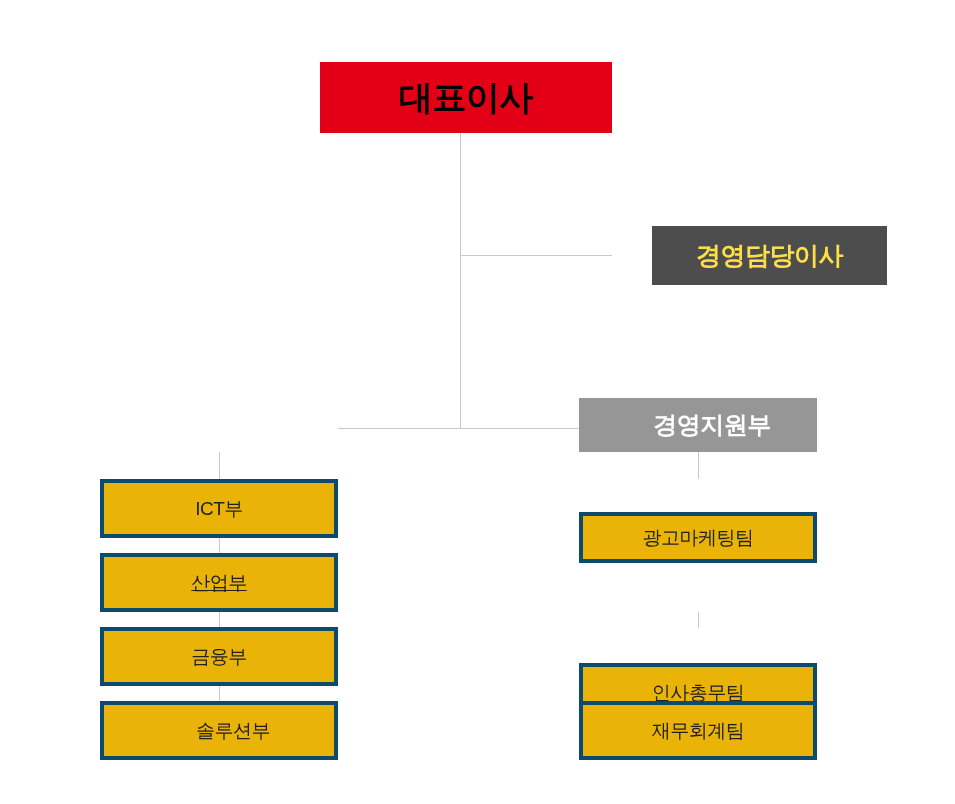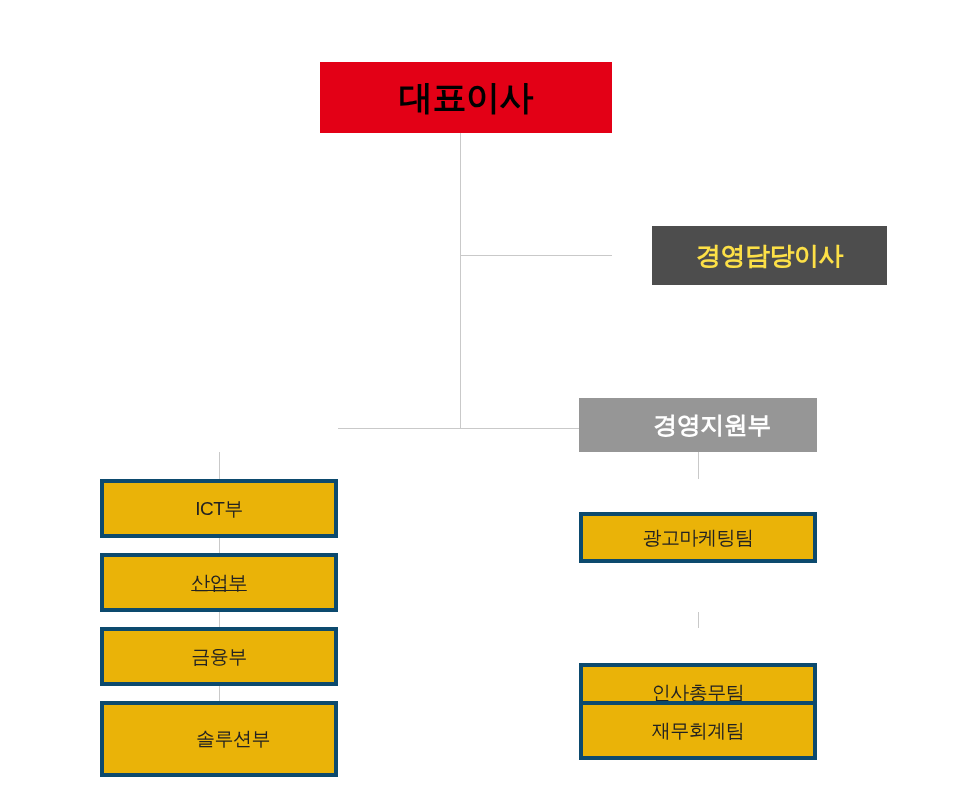--- a/index.html
+++ b/index.html
@@ -96,21 +96,21 @@
 
 
   <div class="node node-dept" style="left:579px; top:398px; width:238px; height:54px;padding-left:28px;">경영지원부</div>
 
   <div class="node node-team" style="left:100px; top:479px; width:238px; height:59px;">ICT부</div>
 
   <div class="node node-team" style="left:100px; top:553px; width:238px; height:59px;text-decoration:underline;">산업부</div>
 
   <div class="node node-team" style="left:100px; top:627px; width:238px; height:59px;">금융부</div>
 
-  <div class="node node-team" style="left:100px; top:701px; width:238px; height:76px;padding-left:28px;">솔루션부</div>
+  <div class="node node-team" style="left:100px; top:701px; width:238px; height:59px;padding-left:28px;">솔루션부</div>
 
   <div class="node node-team" style="left:579px; top:479px; width:238px; height:51px;margin-top:33px;">광고마케팅팀</div>
 
 
   <div class="node node-team" style="left:579px; top:627px; width:238px; height:59px;margin-top:36px;">인사총무팀</div>
 
   <div class="node node-team" style="left:579px; top:701px; width:238px; height:59px;text-align:right;">재무회계팀</div>
 
 </div>
 

